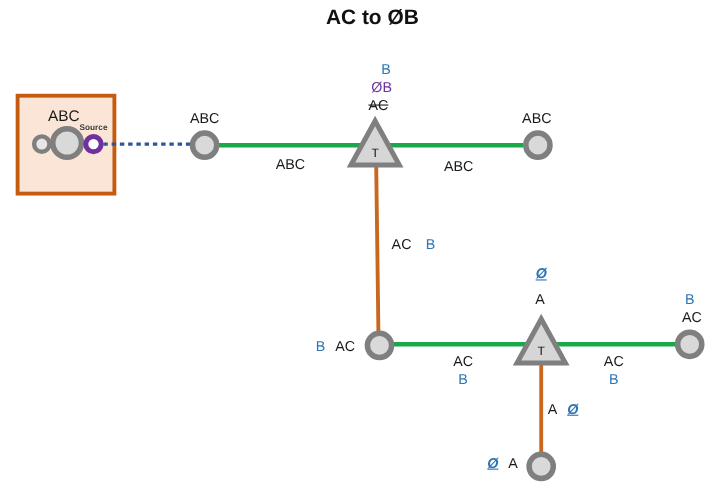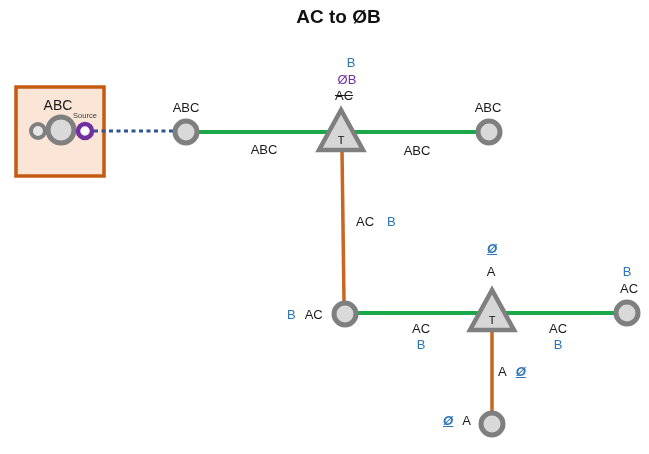--- a/index.html
+++ b/index.html
@@ -26,21 +26,21 @@
   .row{display:flex;align-items:baseline;}
   .blue{color:#2E75B6;}
   .purple{color:#7030A0;text-align:right;}
   .strike{text-decoration:line-through;}
   .phase{color:#2E75B6;font-weight:bold;font-style:italic;text-decoration:underline;}
   .tletter{
     position:absolute;font-size:11px;color:#111;
     transform:translateX(-50%);line-height:12px;
   }
   .src-label{position:absolute;font-size:14px;color:#1a1a1a;transform:translateX(-50%);}
-  .src-tag{position:absolute;font-size:7.5px;font-weight:normal;color:#3a3a3a;transform:translateX(-50%);}
+  .src-tag{position:absolute;font-size:7.5px;font-weight:bold;color:#3a3a3a;transform:translateX(-50%);}
 </style>
 </head>
 <body>
 
 <div class="canvas">
 
   <svg width="649" height="454" viewBox="0 0 649 454">
 
     <rect x="16" y="87" width="88" height="89" stroke-width="3.5" fill="#FBE5D6" stroke="#C55A11"></rect>
 

